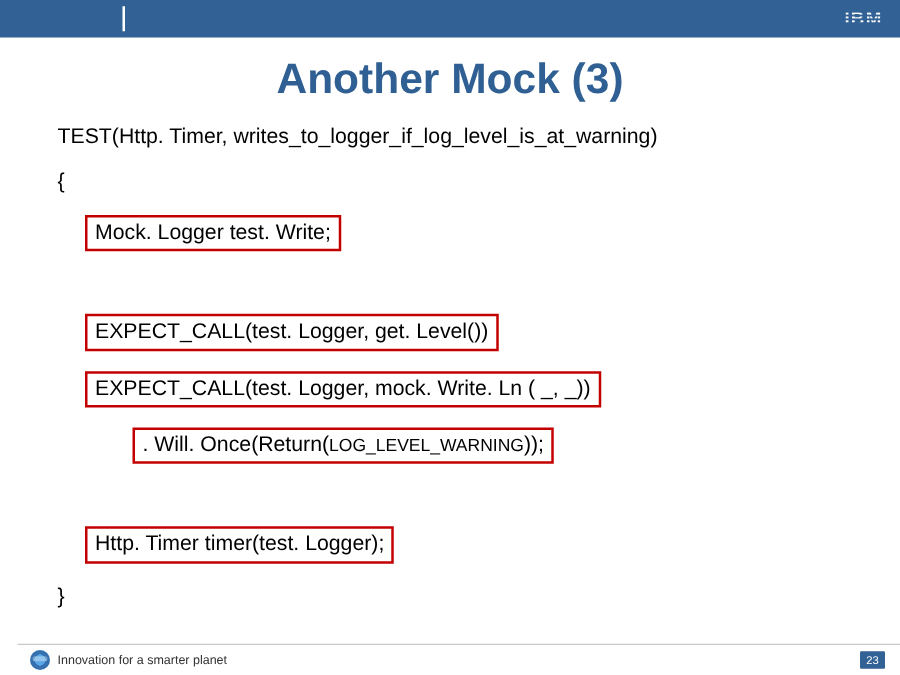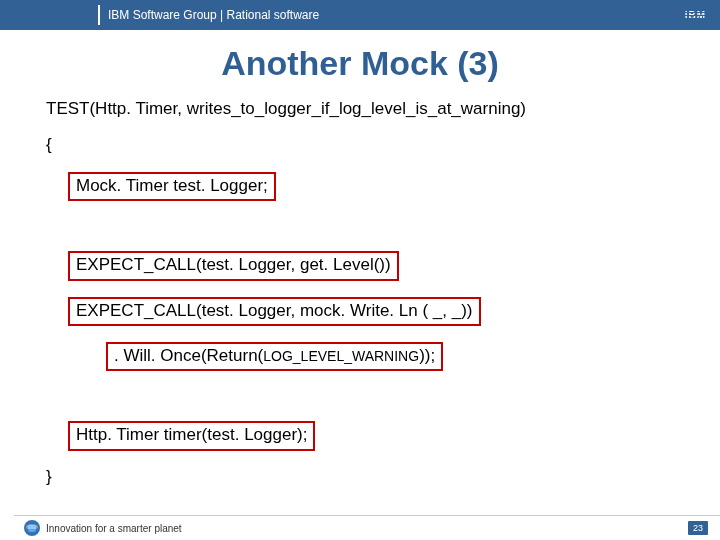--- a/index.html
+++ b/index.html
@@ -38,21 +38,21 @@
   .banner-logo {
     margin-right: 14px;
     display: flex;
     align-items: center;
   }
   .ibm-letters {
     font-family: "Arial Black", Arial, sans-serif;
     font-weight: 900;
     letter-spacing: 1px;
     color: #fff;
-    font-size: 10px;
+    font-size: 15px;
     background: repeating-linear-gradient(
       to bottom,
       #fff 0 1.6px,
       transparent 1.6px 3.2px
     );
     -webkit-background-clip: text;
     background-clip: text;
     color: transparent;
   }
   
@@ -126,37 +126,36 @@
     border-radius: 1px;
     margin-left: 28px;
   }
 </style>
 </head>
 <body>
 
 <div class="banner">
   <div class="banner-left">
     <div class="banner-rule"></div>
-    <span class="banner-text">IBM Software Group | Rational software</span>
   </div>
   <div class="banner-logo">
     <span class="ibm-letters">IBM</span>
   </div>
 </div>
 
 <div class="title">Another Mock (3)</div>
 
 <div class="code-area">
 
   <div class="line">TEST(Http. Timer, writes_to_logger_if_log_level_is_at_warning)</div>
 
   <div class="line">{</div>
 
   <div class="line indent1">
-    <span class="boxed">Mock. Timer test. Logger;</span>
+    <span class="boxed">Mock. Logger test. Write;</span>
   </div>
 
   <div class="gapL"></div>
 
   <div class="line indent1">
     <span class="boxed">EXPECT_CALL(test. Logger, get. Level())</span>
   </div>
 
   <div class="line indent1">
     <span class="boxed">EXPECT_CALL(test. Logger, mock. Write. Ln ( _, _))</span>

